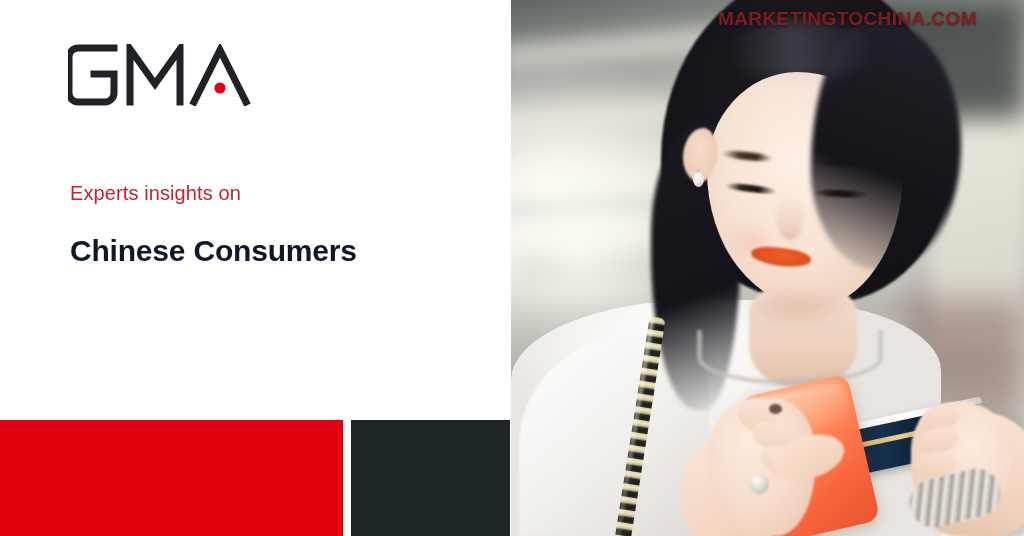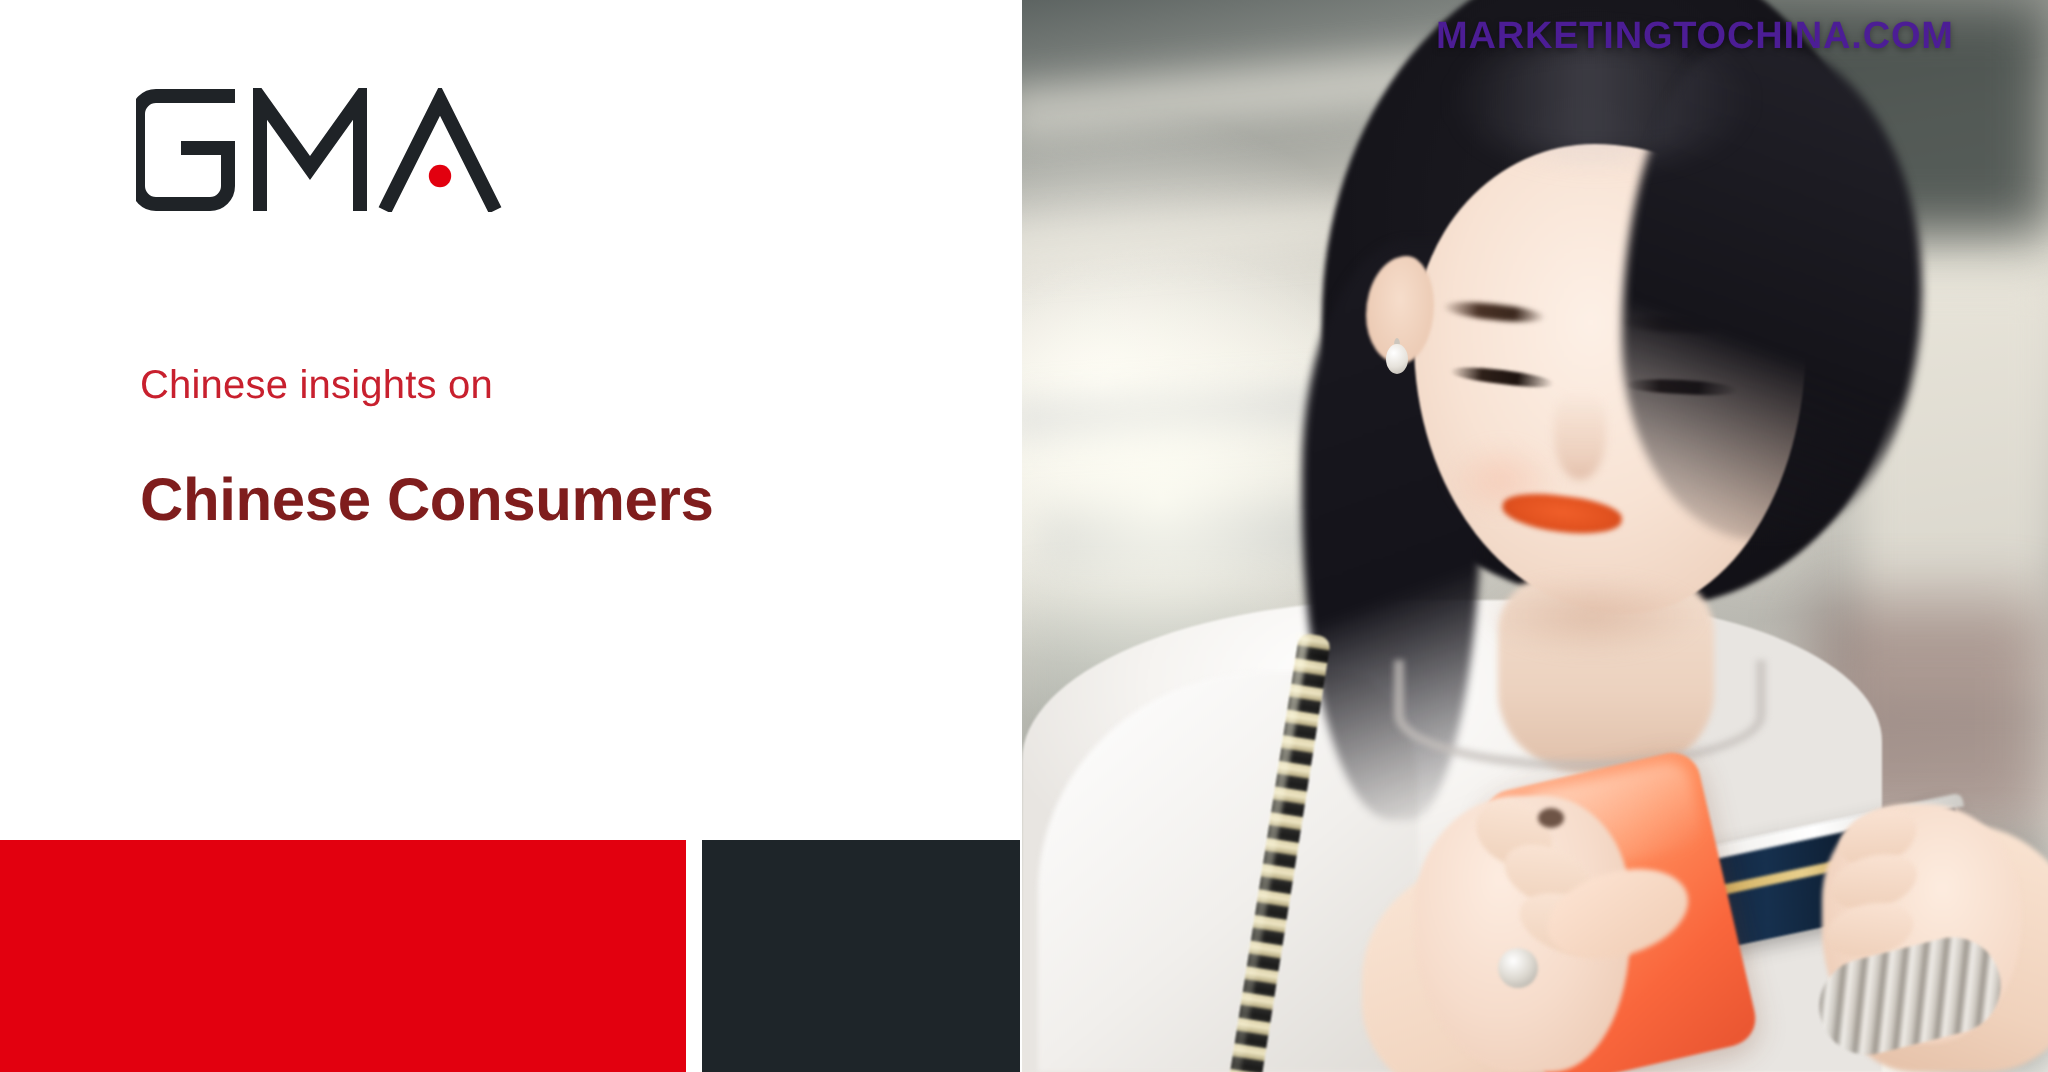--- a/index.html
+++ b/index.html
@@ -45,21 +45,21 @@
   }
   .headline {
     position: absolute;
     left: 70px; top: 228px;
     width: 430px;
   }
   .headline-line {
     font-size: 30px;
     font-weight: 700;
     letter-spacing: -0.2px;
-    color: #7f1d1d;
+    color: #0f172a;
     line-height: 1.55;
     white-space: nowrap;
   }
 
   
   .bar-red {
     position: absolute;
     left: 0; top: 420px;
     width: 343px; height: 116px;
     background: #E2000F;
@@ -423,21 +423,21 @@
     pointer-events: none;
   }
 
   
   .site-url {
     position: absolute;
     left: 718px; top: 8px;
     font-size: 19px;
     font-weight: 700;
     letter-spacing: 0.4px;
-    color: #4c1d95;
+    color: #7f1d1d;
     white-space: nowrap;
     text-shadow: 0 1px 3px rgba(0,0,0,0.35);
   }
 </style>
 </head>
 <body>
 
 <div class="canvas">
 
   <div class="left-panel">
@@ -448,21 +448,21 @@
         <path d="M46 4 H10 A9 9 0 0 0 1 13 V49 A9 9 0 0 0 10 58 H37 A9 9 0 0 0 46 49 V30 H26" fill="none" stroke="#1F2327" stroke-width="7" stroke-linecap="square" stroke-linejoin="miter"></path>
 
         <path d="M62 58 V5 L87 40 L112 5 V58" fill="none" stroke="#1F2327" stroke-width="7" stroke-linecap="square" stroke-linejoin="miter"></path>
 
         <path d="M126 58 L152 6 L178 58" fill="none" stroke="#1F2327" stroke-width="7" stroke-linecap="square" stroke-linejoin="miter"></path>
 
         <circle cx="152" cy="44" r="5.6" fill="#E2000F"></circle>
       </svg>
     </div>
 
-    <div class="eyebrow">Chinese insights on</div>
+    <div class="eyebrow">Experts insights on</div>
 
     <div class="headline">
       <div class="headline-line">Chinese Consumers</div>
     </div>
 
     <div class="bar-red"></div>
     <div class="bar-dark"></div>
   </div>
 
   <div class="photo">

